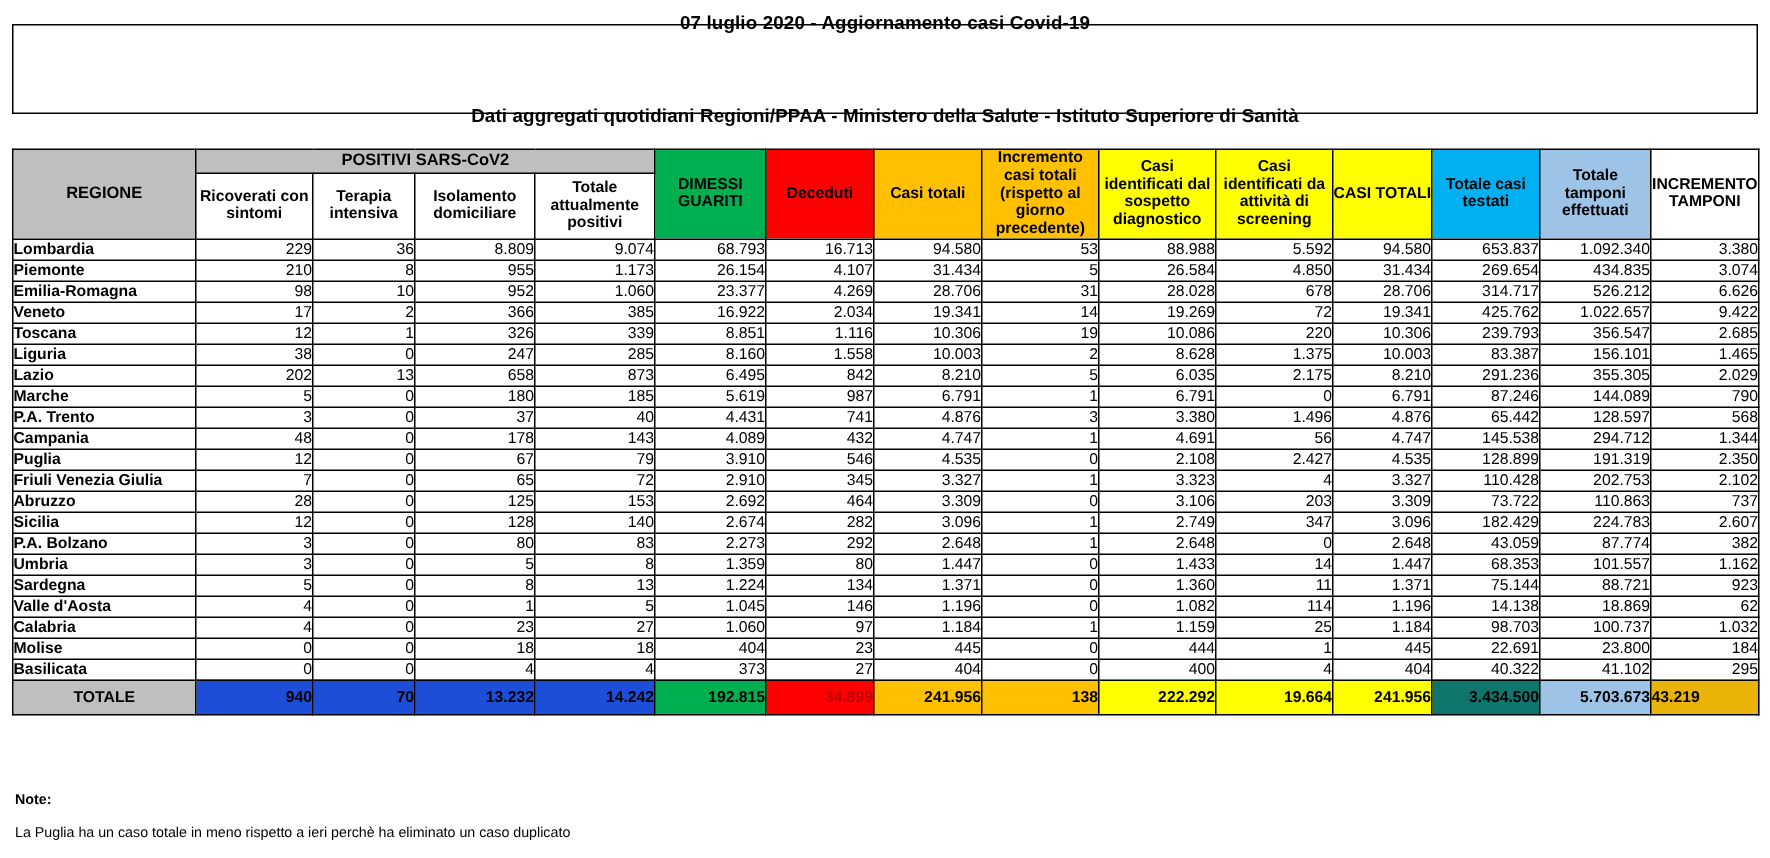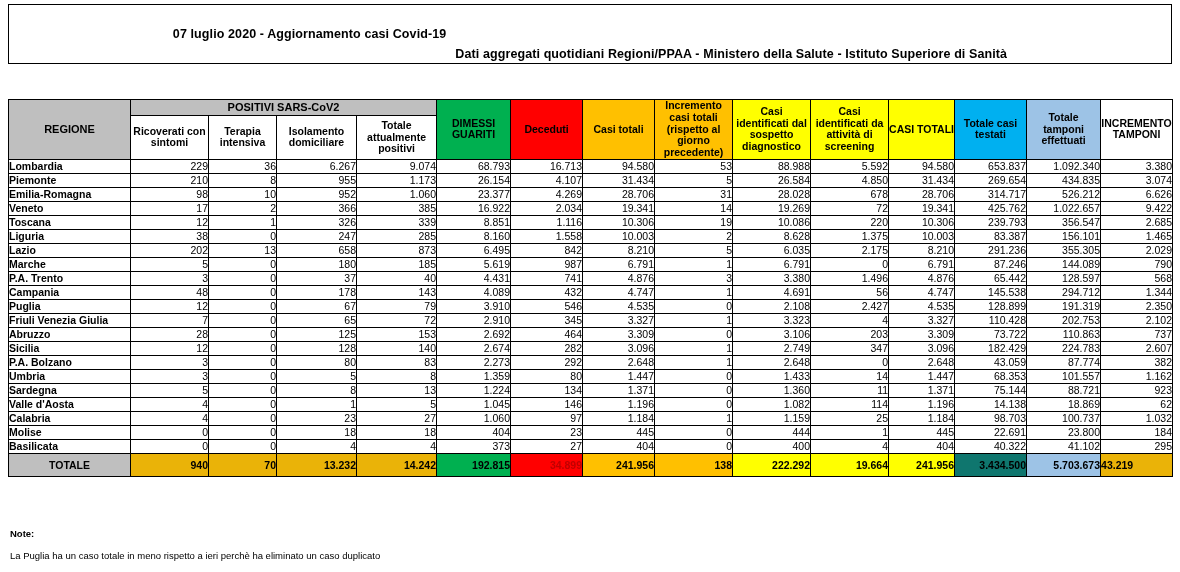--- a/index.html
+++ b/index.html
@@ -18,26 +18,27 @@
   .page {
     position: relative;
     width: 1180px;
     height: 572px;
   }
 
   
   .header-box {
     position: absolute;
     left: 8px;
-    top: 4px;
+    top: 16px;
     width: 1164px;
     height: 60px;
     border: 1px solid #000000;
     box-sizing: border-box;
     display: flex;
+    flex-direction: column;
     align-items: center;
     justify-content: center;
     gap: 9px;
     background: #ffffff;
   }
   .header-line1 {
     font-size: 12.5px;
     font-weight: bold;
     letter-spacing: 0.1px;
   }
@@ -111,21 +112,21 @@
     font-weight: bold;
     height: 23px;
     font-size: 10.5px;
   }
   .total-label {
     text-align: center;
     background: #bfbfbf;
     font-weight: bold;
     font-size: 10.5px;
   }
-  .t-grey { background: #eab308; text-align: right; padding: 0 4px 0 2px; }
+  .t-grey { background: #1d4ed8; text-align: right; padding: 0 4px 0 2px; }
   .t-green { background: #00b050; text-align: right; padding: 0 4px 0 2px; }
   .t-red { background: #ff0000; text-align: right; padding: 0 4px 0 2px; color: #c00000; }
   .t-orange { background: #ffc000; text-align: right; padding: 0 4px 0 2px; }
   .t-yellow { background: #ffff00; text-align: right; padding: 0 4px 0 2px; }
   .t-cyan { background: #0f766e; text-align: right; padding: 0 4px 0 2px; }
   .t-lightblue { background: #9dc3e6; text-align: right; padding: 0 4px 0 2px; }
   .t-white { background: #eab308; text-align: left; padding: 0 4px 0 2px; }
 
   
   .notes {
@@ -193,21 +194,21 @@
           <th class="hcell white">Terapia intensiva</th>
           <th class="hcell white">Isolamento domiciliare</th>
           <th class="hcell white">Totale attualmente positivi</th>
         </tr>
       </thead>
       <tbody id="tbody">
           <tr class="data-row">
             <td class="region">Lombardia</td>
             <td class="num">229</td>
             <td class="num">36</td>
-            <td class="num">6.267</td>
+            <td class="num">8.809</td>
             <td class="num">9.074</td>
             <td class="num">68.793</td>
             <td class="num">16.713</td>
             <td class="num">94.580</td>
             <td class="num">53</td>
             <td class="num">88.988</td>
             <td class="num">5.592</td>
             <td class="num">94.580</td>
             <td class="num">653.837</td>
             <td class="num">1.092.340</td>

